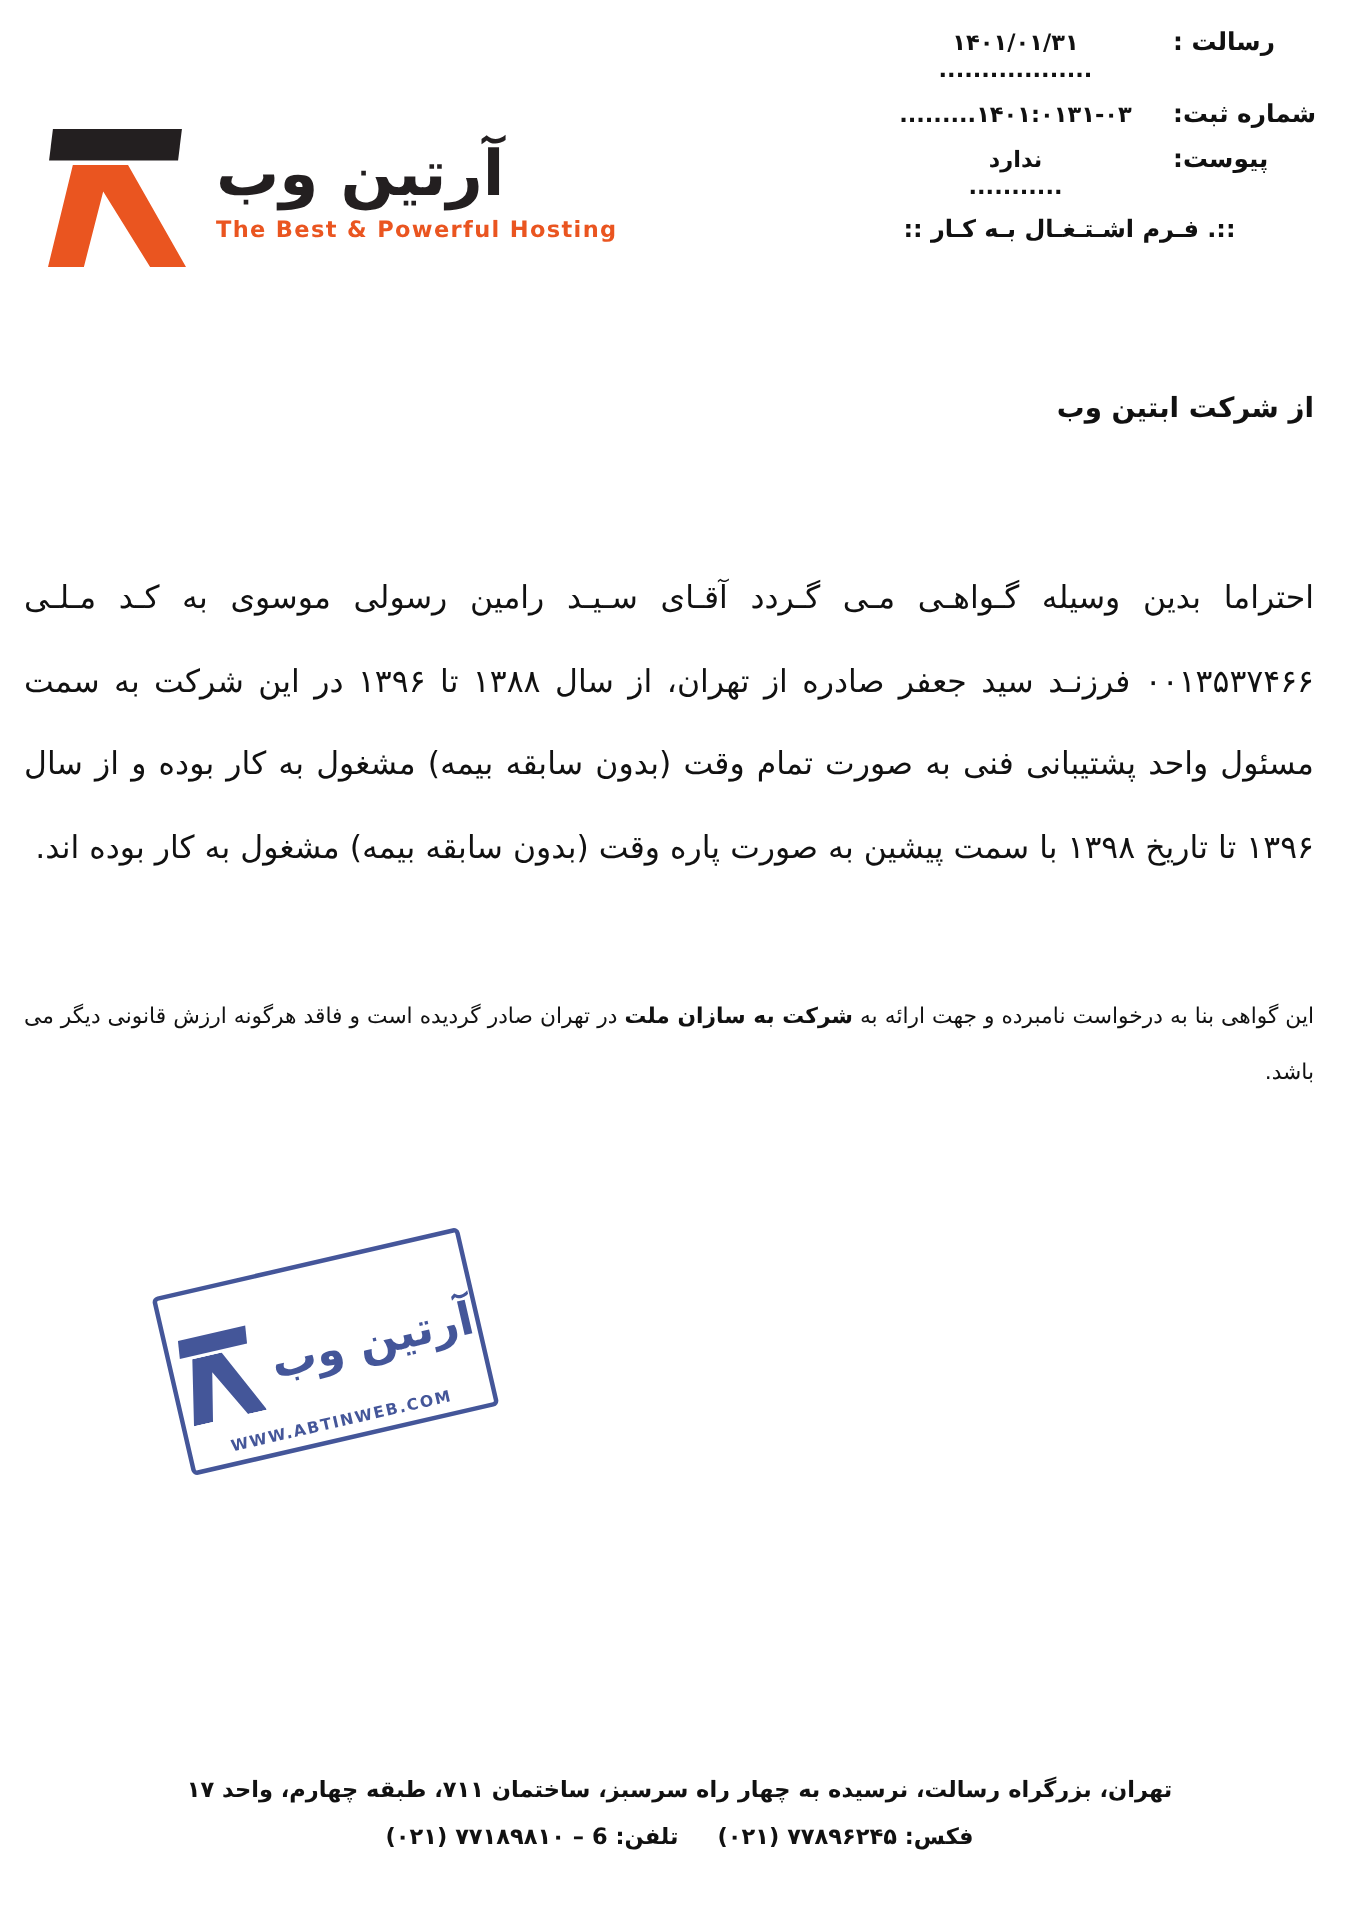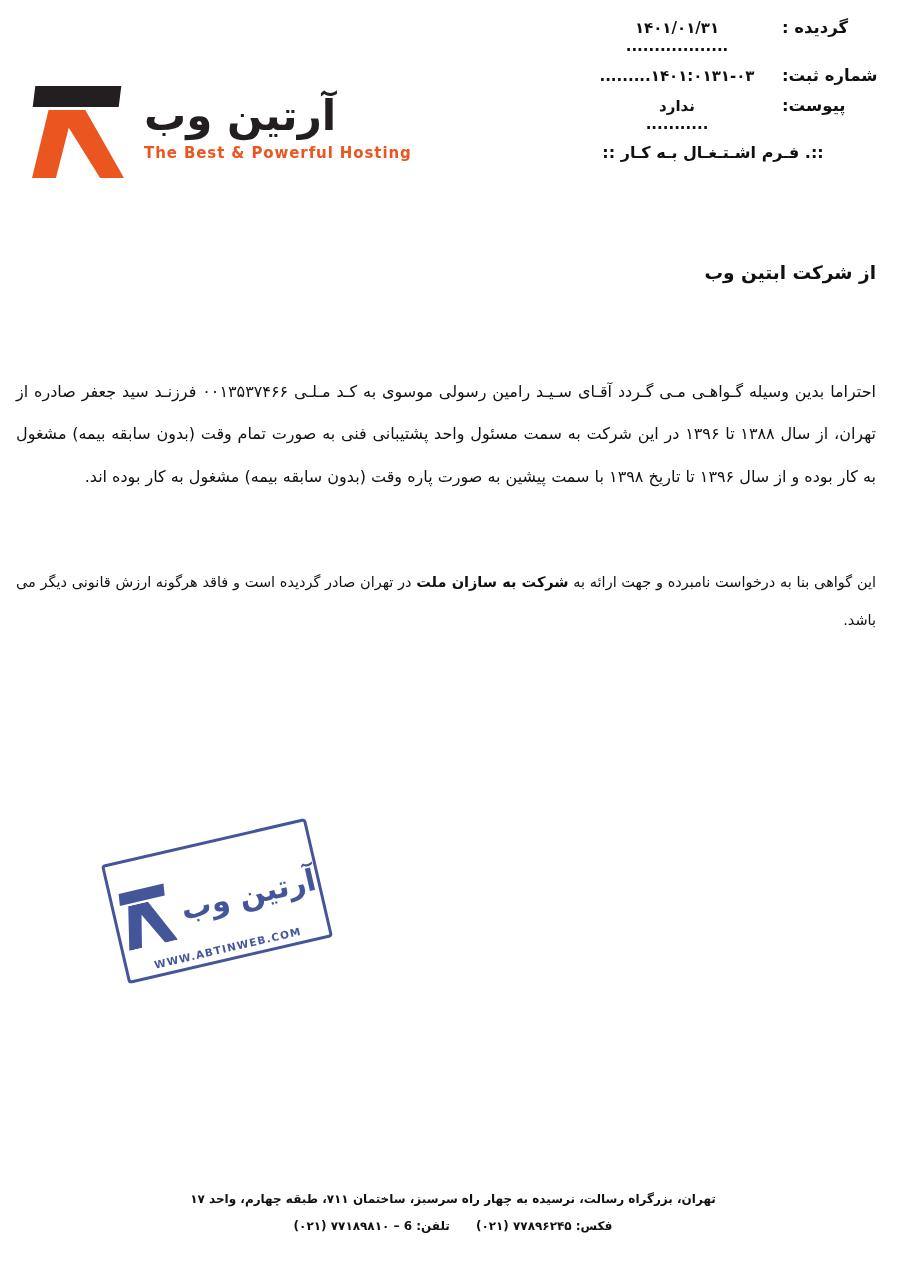--- a/index.html
+++ b/index.html
@@ -142,21 +142,21 @@
     font-weight: bold;
     margin-bottom: 34px;
     text-align: right;
   }
   .addr-line.second {
     margin-bottom: 0;
   }
 
   .main-para {
     margin-top: 88px;
-    font-size: 16px;
+    font-size: 21px;
     line-height: 2.65;
     text-align: justify;
     text-justify: inter-word;
   }
 
   .closing-para {
     margin-top: 66px;
     font-size: 14.5px;
     line-height: 2.6;
     text-align: justify;
@@ -227,41 +227,41 @@
     color: #2b3f8c;
   }
 
   
   .footer {
     position: absolute;
     bottom: 34px;
     left: 0; right: 0;
     direction: rtl;
     text-align: center;
-    font-size: 12px;
+    font-size: 15px;
     font-weight: bold;
     color: #111111;
   }
   .footer-line { margin-bottom: 13px; }
   .footer-line.tel {
     display: flex;
     justify-content: center;
     gap: 26px;
     white-space: nowrap;
   }
 </style>
 </head>
 <body>
 
 <div class="header">
 
   <div class="meta-block">
 
     <div class="meta-row">
-      <span class="meta-label">گردیده :</span>
+      <span class="meta-label">رسالت :</span>
       <span class="meta-value"><span>۱۴۰۱/۰۱/۳۱</span><br><span>..................</span></span>
     </div>
 
     <div class="meta-row">
       <span class="meta-label">شماره ثبت:</span>
       <span class="meta-value"><span>۱۴۰۱:۰۱۳۱-۰۳</span><span>.........</span></span>
     </div>
 
     <div class="meta-row">
       <span class="meta-label">پیوست:</span>

